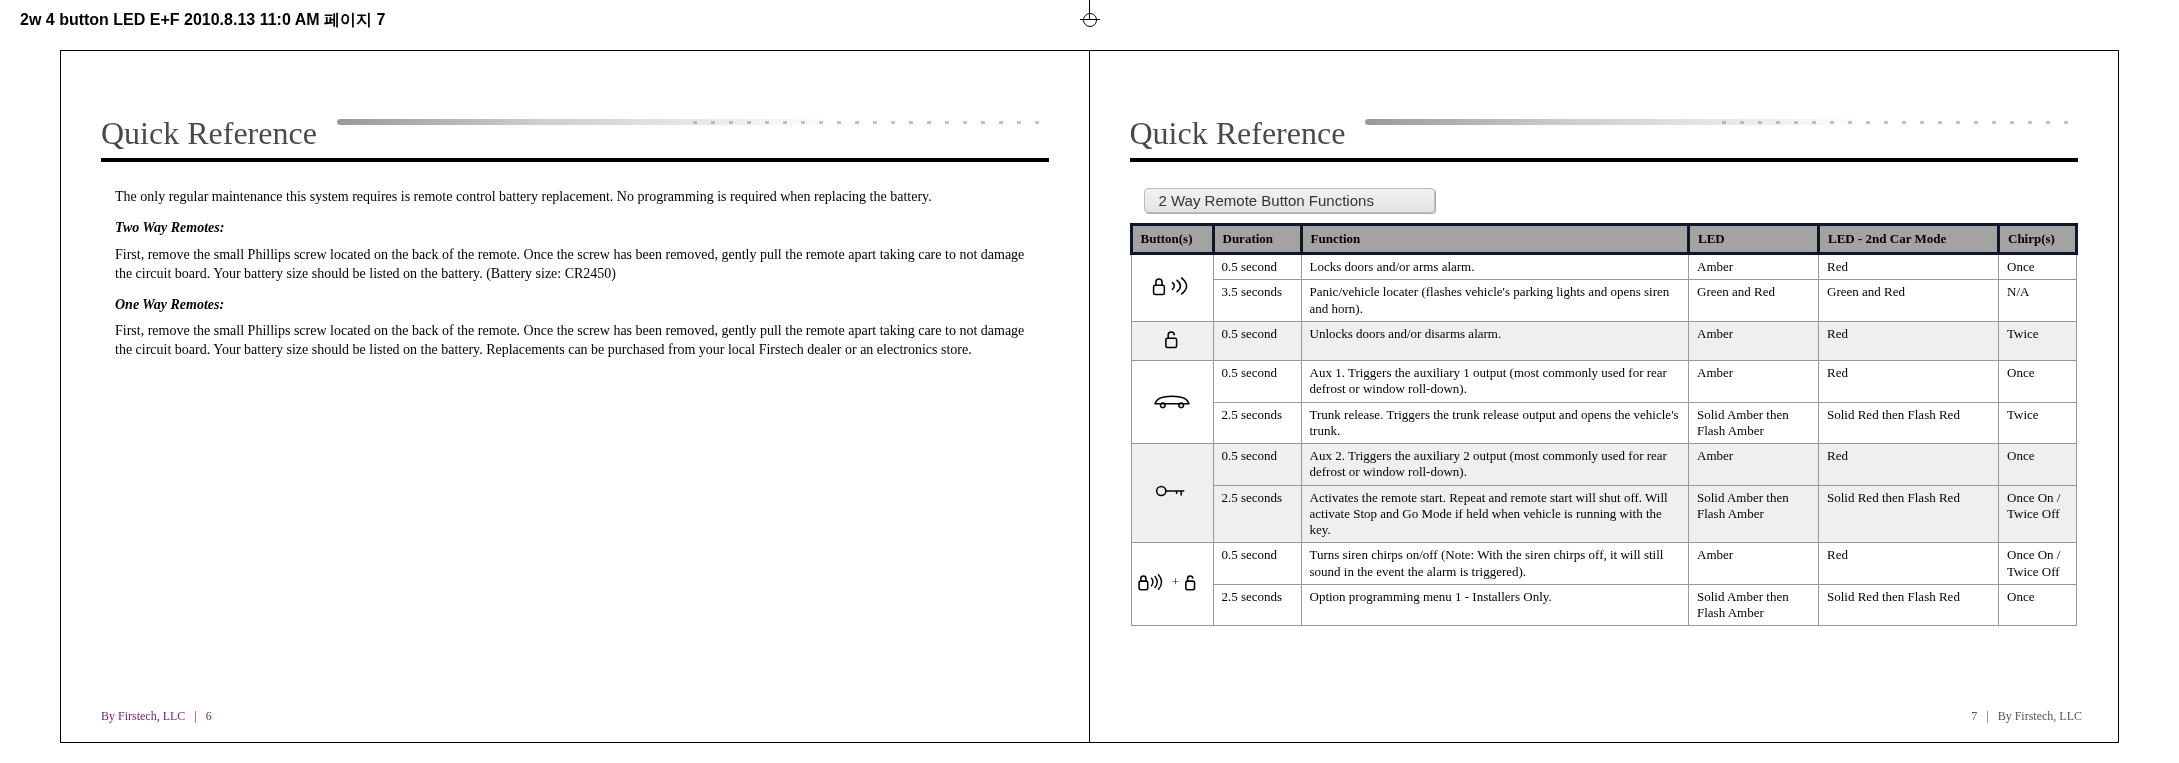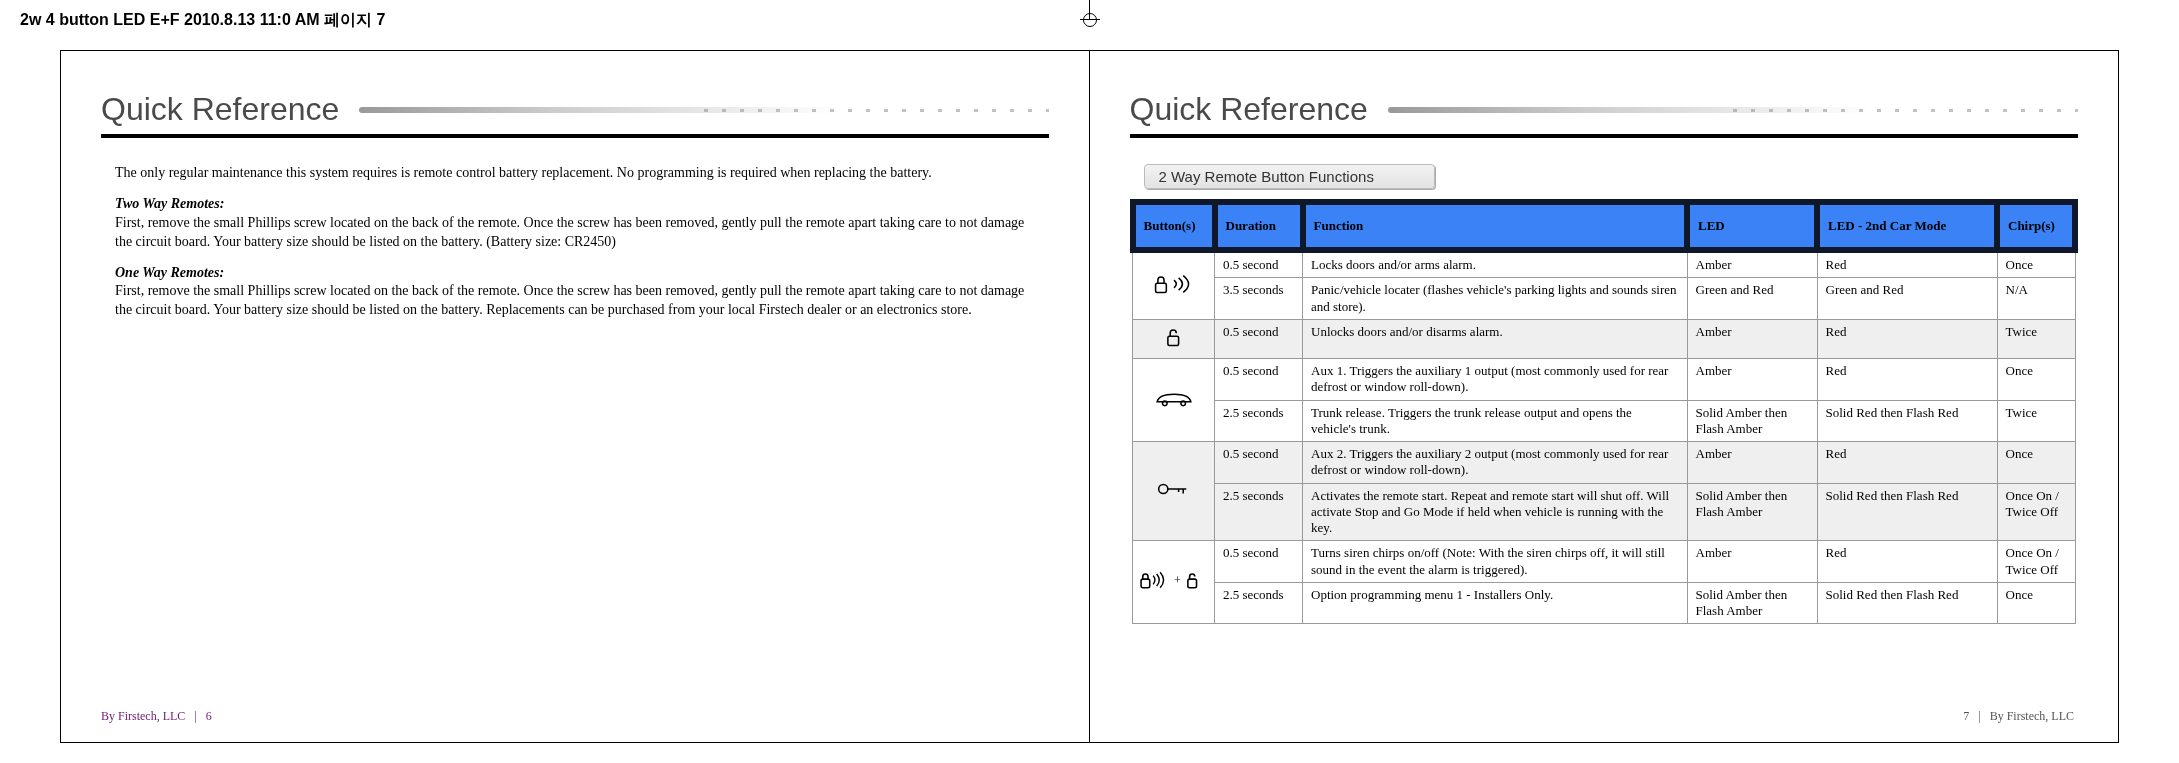--- a/index.html
+++ b/index.html
@@ -71,26 +71,27 @@
     padding: 40px 40px 30px 40px;
     box-sizing: border-box;
   }
   .page-left { border-right: 1px solid #000; }
   .title-row {
     display: flex;
     align-items: center;
     margin-bottom: 6px;
   }
   .title {
-    font-family: Liberation Sans, sans-serif;
+    font-family: Liberation Serif, serif;
     font-size: 32px;
     font-weight: 300;
     color: #4a4a4a;
     margin-right: 20px;
     white-space: nowrap;
+    margin-top: 24px;
   }
   .title-rule {
     flex: 1;
     position: relative;
     height: 14px;
   }
   .title-rule .swoosh {
     position: absolute;
     left: 0;
     top: 4px;
@@ -125,56 +126,56 @@
     margin-left: 14px;
     margin-bottom: 10px;
     box-shadow: 1px 1px 0 #aaa;
   }
   .body-text {
     font-size: 14px;
     line-height: 1.35;
     padding-left: 14px;
     padding-right: 20px;
   }
-  .body-text p { margin: 0 0 10px 0; }
+  .body-text p { margin: 8px 0 10px 0; }
   .body-text .sub-head {
     font-style: italic;
     font-weight: bold;
     margin-bottom: 0;
     margin-top: 12px;
   }
   .footer-left {
     position: absolute;
     bottom: 18px;
     left: 40px;
     font-size: 12px;
     color: #701a75;
     font-family: Georgia, serif;
   }
   .footer-right {
     position: absolute;
     bottom: 18px;
-    right: 44px;
+    right: 36px;
     font-size: 12px;
     color: #555;
     font-family: Georgia, serif;
   }
   table.func {
     border-collapse: collapse;
     width: 100%;
     font-size: 13px;
     margin-left: 0;
   }
   table.func th {
-    background: #3b82f6;
+    background: #a3a3a3;
     font-family: Georgia, serif;
     font-weight: bold;
     text-align: left;
-    padding: 13px 8px;
-    border: 6px solid #0f172a;
+    padding: 5px 8px;
+    border: 3px solid #0f172a;
   }
   table.func td {
     border: 1px solid #999;
     padding: 4px 8px;
     vertical-align: top;
     font-family: Georgia, serif;
     line-height: 1.25;
   }
   table.func tr.shade td { background: #efefef; }
   table.func td.btn-cell {
@@ -272,21 +273,21 @@
             </svg>
           </td>
           <td>0.5 second</td>
           <td>Locks doors and/or arms alarm.</td>
           <td>Amber</td>
           <td>Red</td>
           <td>Once</td>
         </tr>
         <tr>
           <td>3.5 seconds</td>
-          <td>Panic/vehicle locater (flashes vehicle's parking lights and sounds siren and store).</td>
+          <td>Panic/vehicle locater (flashes vehicle's parking lights and opens siren and horn).</td>
           <td>Green and Red</td>
           <td>Green and Red</td>
           <td>N/A</td>
         </tr>
 
         <tr class="shade">
           <td class="btn-cell">
             <svg class="icon-svg" viewBox="0 0 60 30">
               <rect x="22" y="14" width="14" height="12" rx="2" fill="none" stroke="#000" stroke-width="2"></rect>
               <path d="M25 14 v-4 a4 4 0 0 1 8 0" fill="none" stroke="#000" stroke-width="2"></path>

